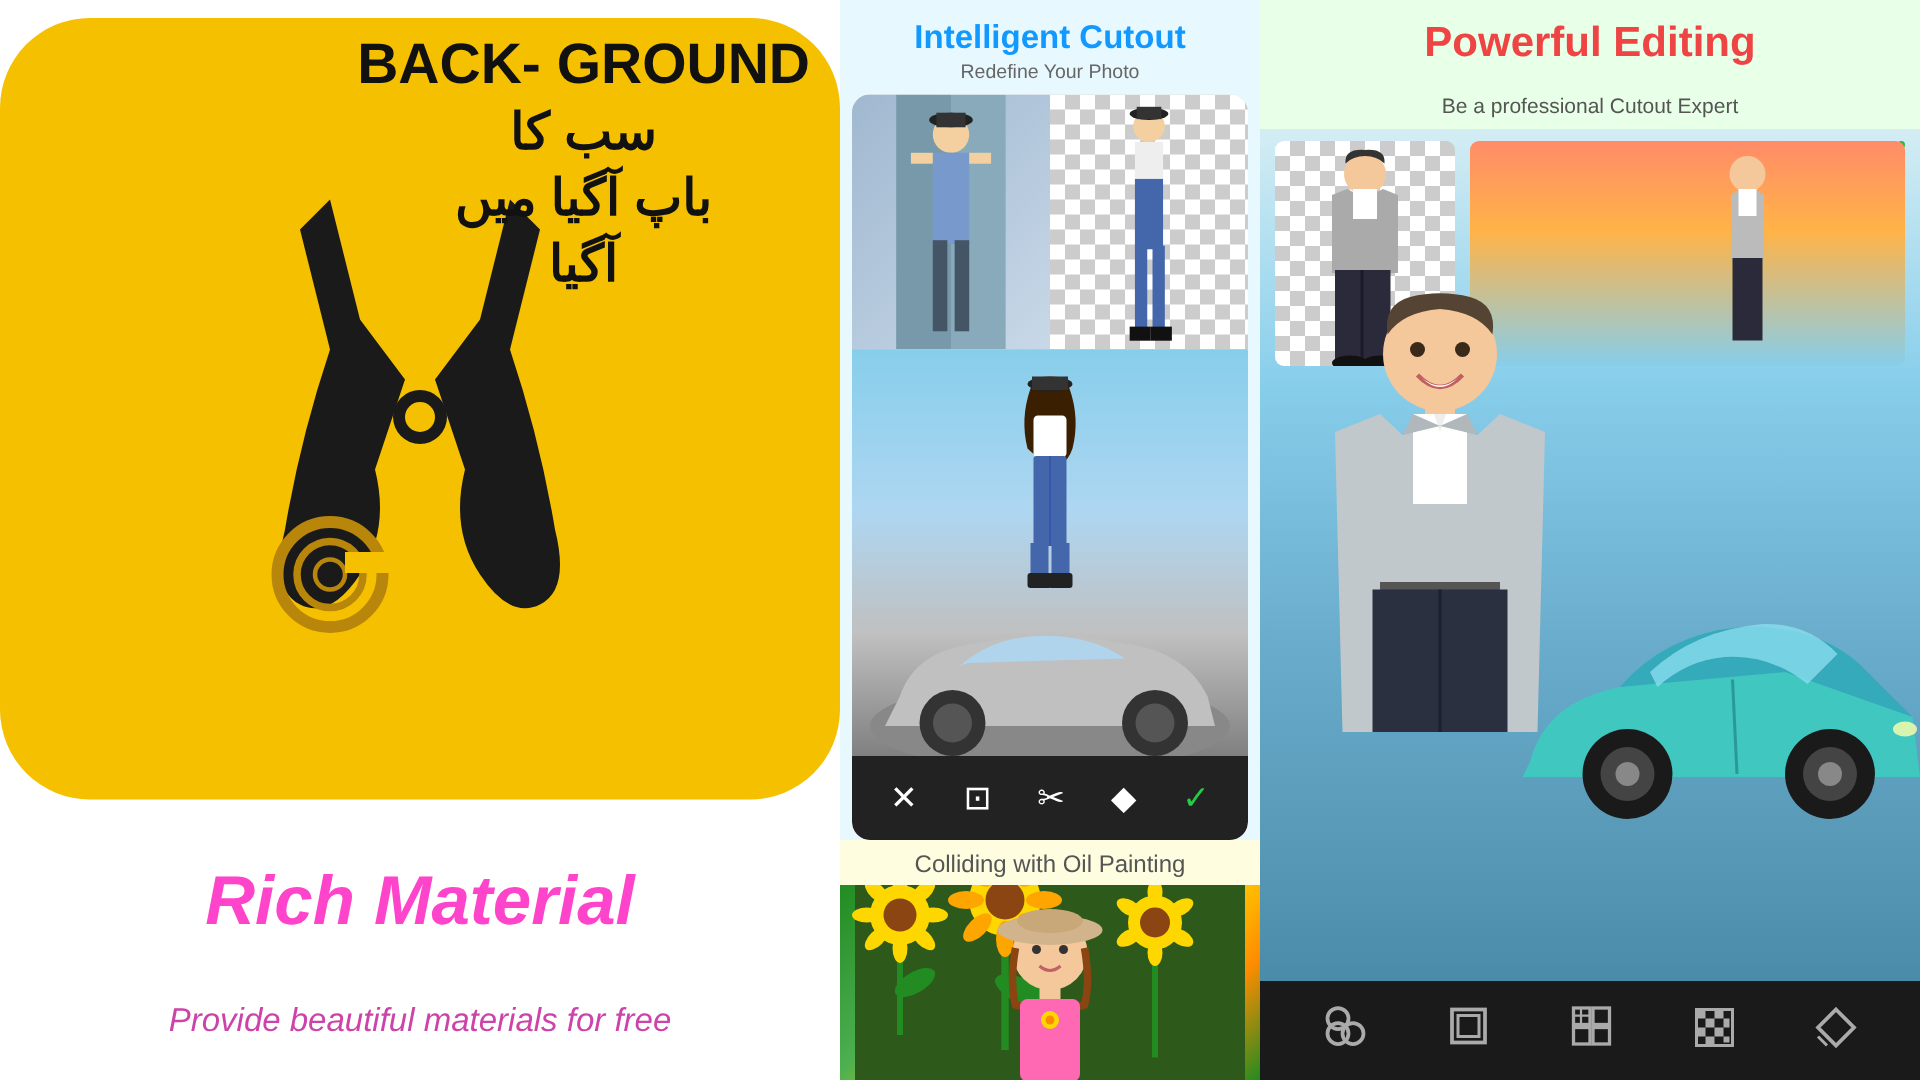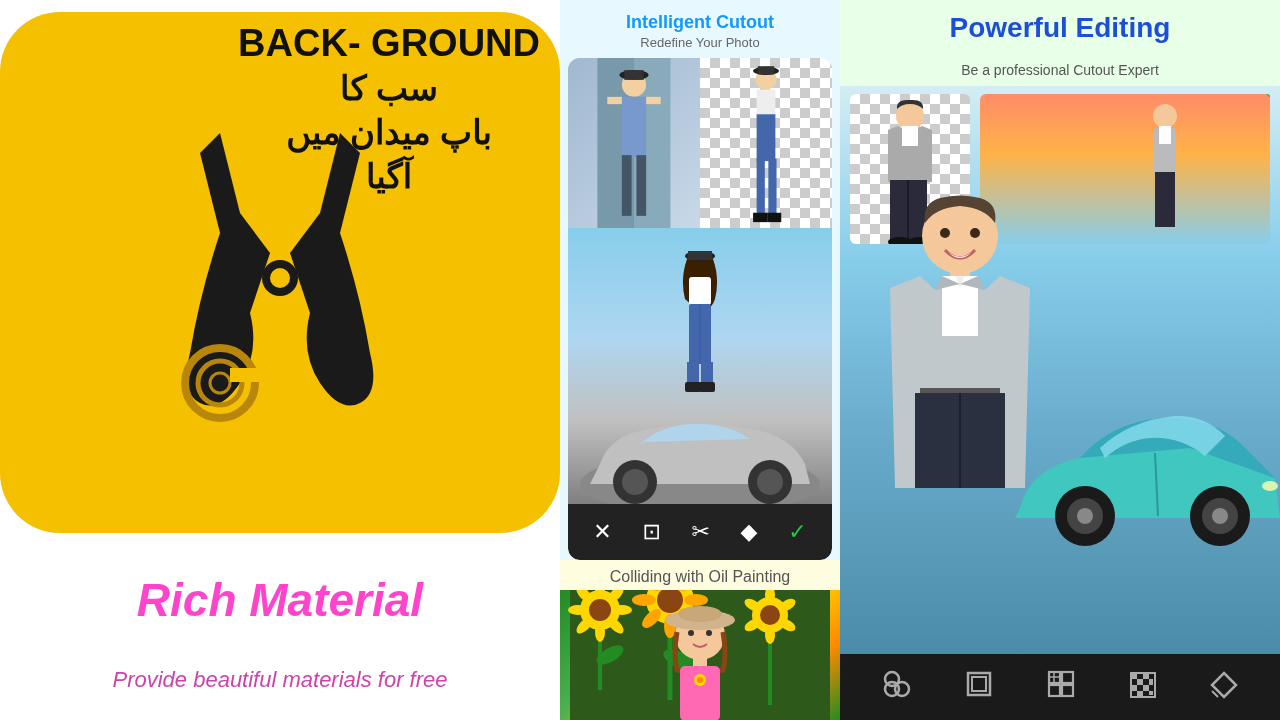--- a/index.html
+++ b/index.html
@@ -93,21 +93,21 @@
       position: relative;
     }
 
     .middle-top {
       background: #E8F8FF;
       padding: 12px 10px 8px;
       text-align: center;
     }
 
     .intelligent-cutout-title {
-      font-size: 18px;
+      font-size: 22px;
       font-weight: 900;
       color: #1199FF;
     }
 
     .intelligent-cutout-sub {
       font-size: 13px;
       color: #666;
       margin-top: 2px;
     }
 
@@ -236,21 +236,21 @@
 
     .right-top {
       background: #E8FFE8;
       padding: 12px 10px 8px;
       text-align: center;
     }
 
     .powerful-editing-title {
       font-size: 28px;
       font-weight: 900;
-      color: #1d4ed8;
+      color: #ef4444;
     }
 
     .powerful-editing-sub {
       font-size: 14px;
       color: #555;
       margin-top: 18px;
     }
 
     .right-content {
       flex: 1;
@@ -327,21 +327,21 @@
       <circle cx="100" cy="270" r="10" fill="none" stroke="#B8860B" stroke-width="3"></circle>
 
       <rect x="110" y="255" width="30" height="14" fill="#F5C000"></rect>
     </svg>
 
     <div class="headline-overlay">
       <span>BACK-</span>
       <span>GROUND</span><br>
       <span class="headline-urdu">
         <span>سب کا</span><br>
-        <span>باپ میدان میں</span><br>
+        <span>باپ آگیا میں</span><br>
         <span>آگیا</span>
       </span>
     </div>
   </div>
 
   <div class="left-bottom">
     <div class="rich-material-title">Rich Material</div>
     <div class="rich-material-sub">Provide beautiful materials for free</div>
   </div>
 </div>

